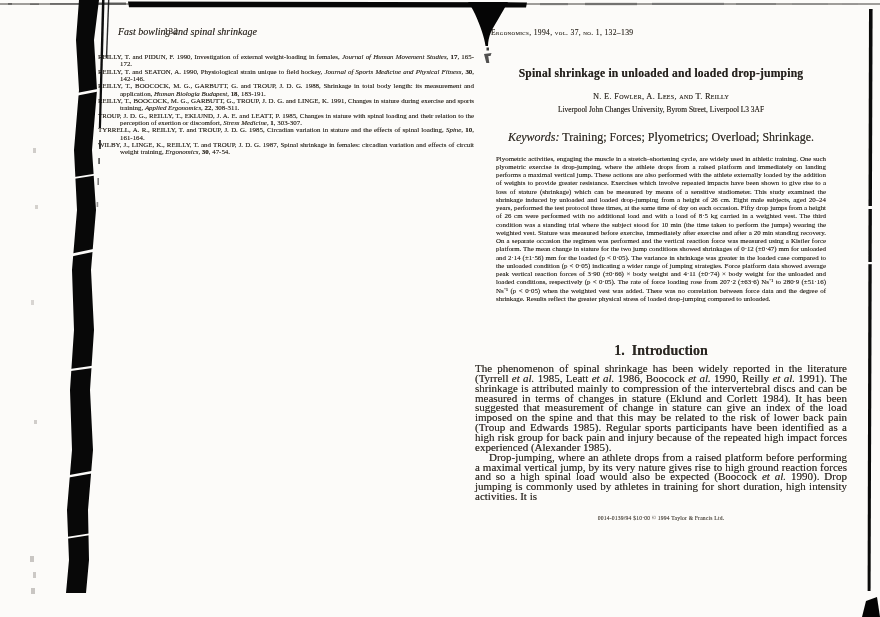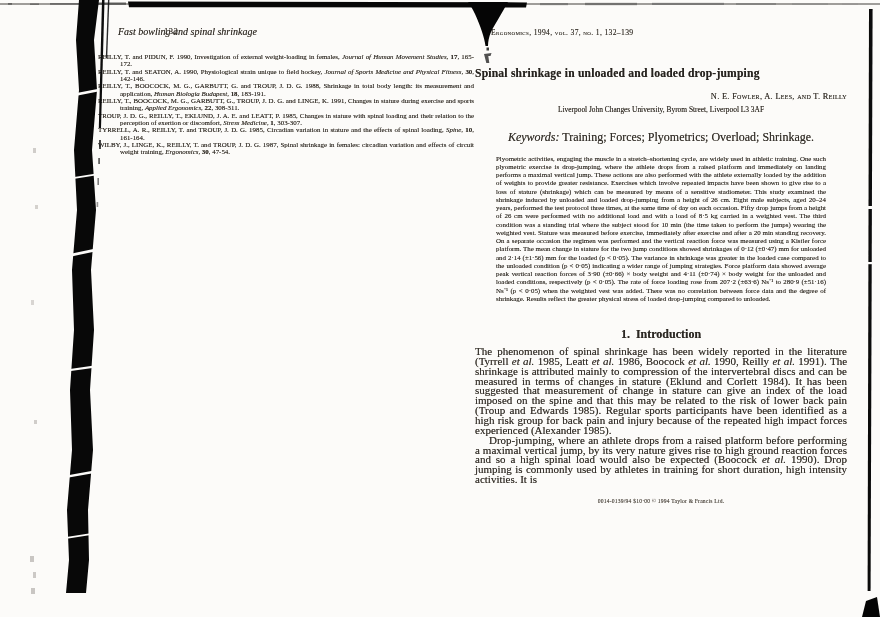--- a/index.html
+++ b/index.html
@@ -13,26 +13,26 @@
   
   .left-page{left:88px;top:26px;width:386px;}
   .lp-header{position:relative;height:14px;font-size:8.6px;}
   .lp-pagenum{position:absolute;left:28px;top:0;letter-spacing:.5px;margin-left:48px;}
   .lp-runtitle{display:block;font-style:italic;font-size:10px;padding-left:30px;}
   .refs{margin-top:13px;padding-left:10px;width:376px;font-size:6.9px;line-height:7.35px;text-align:justify;}
   .ref-item{padding-left:22px;text-indent:-22px;margin:0;}
   
   .right-page{left:475px;top:28px;width:372px;}
   .journal-line{font-variant:small-caps;font-size:7.6px;letter-spacing:.35px;padding-left:16px;color:#3b3732;}
-  .art-title{margin-top:30px;font-weight:bold;font-size:11.6px;letter-spacing:.2px;color:#262320;}
-  .authors{margin-top:12px;text-align:right;font-variant:small-caps;font-size:8.4px;letter-spacing:.3px;}
+  .art-title{margin-top:30px;text-align:center;font-weight:bold;font-size:11.6px;letter-spacing:.2px;color:#262320;}
+  .authors{margin-top:12px;text-align:center;font-variant:small-caps;font-size:8.4px;letter-spacing:.3px;}
   .affiliation{margin-top:5px;text-align:center;font-size:7.4px;line-height:8.6px;}
   .keywords{margin-top:15px;text-align:center;font-size:12px;}
   .abstract{margin:10px auto 0 auto;width:330px;font-size:6.9px;line-height:8.25px;text-align:justify;}
-  .section-head{margin-top:24px;text-align:center;font-weight:bold;font-size:12px;color:#2b2824;}
+  .section-head{margin-top:40px;text-align:center;font-weight:bold;font-size:14px;color:#2b2824;}
   .intro{margin-top:5px;font-size:11px;line-height:9.85px;text-align:justify;}
   .intro p{margin:0;}
   .intro p.indented{text-indent:14px;}
   .footer-line{margin-top:13px;text-align:center;font-size:5.6px;color:#5a554e;letter-spacing:.2px;}
   
   .artifacts{position:absolute;left:0;top:0;width:880px;height:617px;pointer-events:none;}
 </style>
 </head>
 <body>
 

